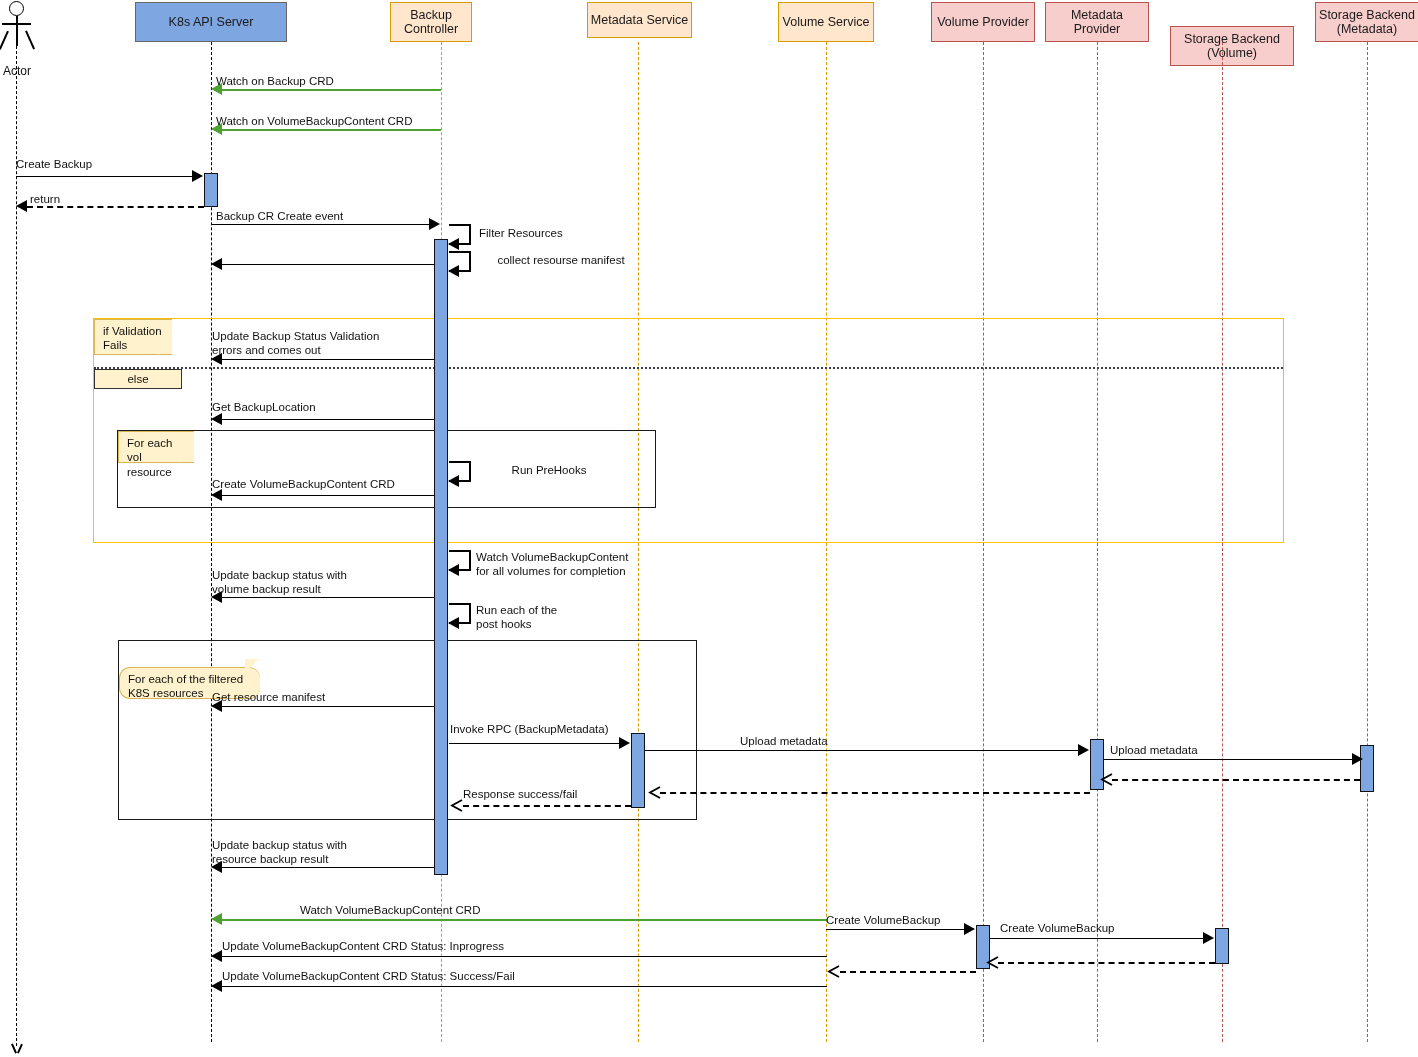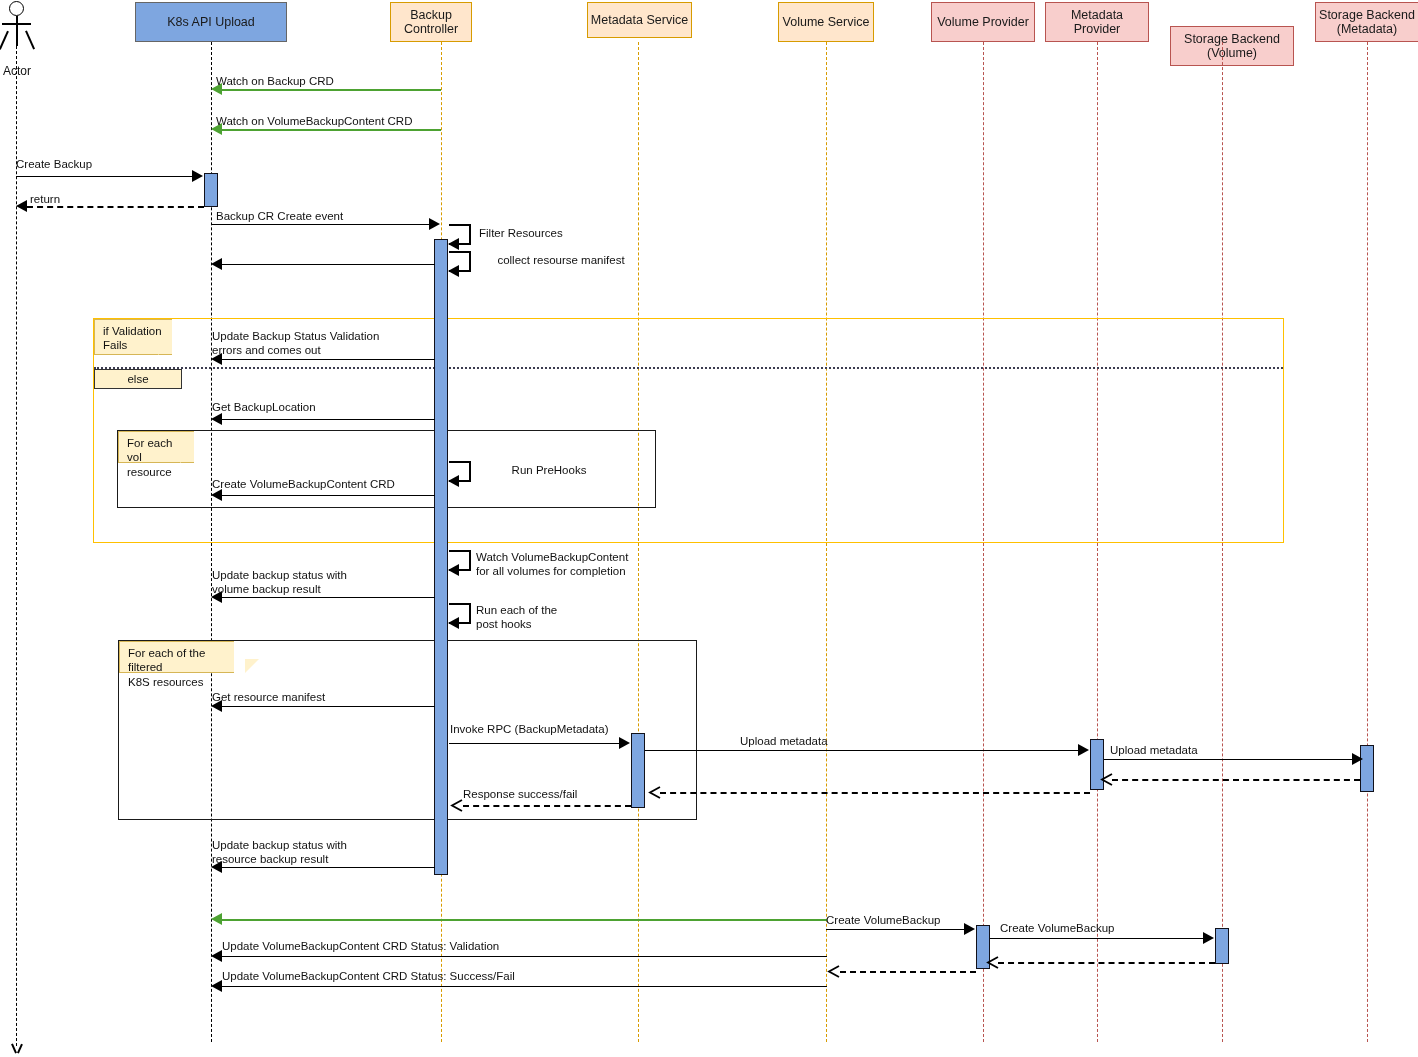--- a/index.html
+++ b/index.html
@@ -68,21 +68,21 @@
     <div class="ln" style="left:16px;top:16px;width:1.6px;height:30px;"></div>
     <div class="ln" style="left:2px;top:23px;width:29px;height:1.6px;"></div>
     <div class="ln" style="left:7px;top:31px;width:1.6px;height:20px;transform:rotate(24deg);transform-origin:top center;"></div>
     <div class="ln" style="left:25px;top:31px;width:1.6px;height:20px;transform:rotate(-24deg);transform-origin:top center;"></div>
     <div style="position:absolute;left:0px;top:64px;width:34px;text-align:center;font-size:12px;color:#111;">Actor</div>
   </div>
   <div class="lifeline ll-black" style="left:16px;top:46px;height:1000px;"></div>
   <div class="ln" style="left:11px;top:1044px;width:1.6px;height:10px;transform:rotate(-24deg);transform-origin:top center;"></div>
   <div class="ln" style="left:21px;top:1044px;width:1.6px;height:10px;transform:rotate(24deg);transform-origin:top center;"></div>
 
-  <div class="plbl p-blue" style="left:135px;top:2px;width:152px;height:40px;">K8s API Upload</div>
+  <div class="plbl p-blue" style="left:135px;top:2px;width:152px;height:40px;">K8s API Server</div>
   <div class="plbl p-orange" style="left:390px;top:2px;width:82px;height:40px;">Backup Controller</div>
   <div class="plbl p-orange" style="left:587px;top:2px;width:105px;height:36px;">Metadata Service</div>
   <div class="plbl p-orange" style="left:778px;top:2px;width:96px;height:40px;">Volume Service</div>
   <div class="plbl p-red" style="left:931px;top:2px;width:104px;height:40px;">Volume Provider</div>
   <div class="plbl p-red" style="left:1045px;top:2px;width:104px;height:40px;">Metadata
 Provider</div>
   <div class="plbl p-red" style="left:1170px;top:2px;width:124px;height:40px;margin-top:24px;">Storage Backend
 (Volume)</div>
   <div class="plbl p-red" style="left:1315px;top:2px;width:104px;height:40px;">Storage Backend
 (Metadata)</div>
@@ -102,21 +102,21 @@
 Fails</div>
   <div class="corner" style="left:158px;top:341px;border-left:14px solid #FFF2CC;border-bottom:14px solid transparent;"></div>
   <div class="fraglbl fl-dark" style="left:94px;top:369px;width:88px;height:20px;text-align:center;padding:2px 0;">else</div>
 
   <div class="frag frag-loop" style="left:117px;top:430px;width:539px;height:78px;"></div>
   <div class="fraglbl fl-orange" style="left:118px;top:431px;width:76px;height:32px;">For each vol
 resource</div>
   <div class="corner" style="left:180px;top:449px;border-left:14px solid #FFF2CC;border-bottom:14px solid transparent;"></div>
 
   <div class="frag frag-loop" style="left:118px;top:640px;width:579px;height:180px;"></div>
-  <div class="fraglbl fl-orange" style="left:119px;top:641px;width:115px;height:32px;">For each of the filtered
+  <div class="fraglbl fl-orange" style="left:119px;top:667px;width:141px;height:32px;border-radius:11px;">For each of the filtered
 K8S resources</div>
   <div class="corner" style="left:245px;top:659px;border-left:14px solid #FFF2CC;border-bottom:14px solid transparent;"></div>
 
   <div class="act" style="left:204px;top:173px;height:34px;"></div>
   <div class="act" style="left:434px;top:239px;height:636px;"></div>
   <div class="act" style="left:631px;top:733px;height:75px;"></div>
   <div class="act" style="left:1090px;top:739px;height:51px;"></div>
   <div class="act" style="left:1360px;top:745px;height:47px;"></div>
   <div class="act" style="left:976px;top:925px;height:44px;"></div>
   <div class="act" style="left:1215px;top:928px;height:36px;"></div>
@@ -222,32 +222,33 @@
   </div>
   <div class="mlbl" style="left:463px;top:787px;width:175px;">Response success/fail</div>
 
   <div class="msg" style="left:222px;top:867px;width:213px;"></div>
   <div class="ah ah-left-solid" style="left:211px;top:861px;"></div>
   <div class="mlbl" style="left:212px;top:838px;width:227px;">Update backup status with
 resource backup result</div>
 
   <div class="msg green" style="left:222px;top:919px;width:605px;"></div>
   <div class="ah ah-left-green" style="left:211px;top:913px;"></div>
+  <div class="mlbl" style="left:300px;top:903px;width:440px;">Watch VolumeBackupContent CRD</div>
 
   <div class="msg" style="left:826px;top:929px;width:139px;"></div>
   <div class="ah ah-right-solid" style="left:964px;top:923px;"></div>
   <div class="mlbl" style="left:826px;top:913px;width:155px;">Create VolumeBackup</div>
 
   <div class="msg" style="left:990px;top:938px;width:214px;"></div>
   <div class="ah ah-right-solid" style="left:1203px;top:932px;"></div>
   <div class="mlbl" style="left:1000px;top:921px;width:210px;">Create VolumeBackup</div>
 
   <div class="msg" style="left:222px;top:956px;width:605px;"></div>
   <div class="ah ah-left-solid" style="left:211px;top:950px;"></div>
-  <div class="mlbl" style="left:222px;top:939px;width:605px;">Update VolumeBackupContent CRD Status: Validation</div>
+  <div class="mlbl" style="left:222px;top:939px;width:605px;">Update VolumeBackupContent CRD Status: Inprogress</div>
 
   <div class="msg dashed" style="left:998px;top:962px;width:217px;"></div>
   <div class="ah ah-open-left" style="left:986px;top:956px;">
     <svg width="13" height="13" viewBox="0 0 13 13">
         <path d="M12 1 L2 6.5 L12 12" fill="none" stroke="#000" stroke-width="1.8"></path>
       </svg>
   </div>
 
   <div class="msg dashed" style="left:840px;top:971px;width:136px;"></div>
   <div class="ah ah-open-left" style="left:827px;top:965px;">

